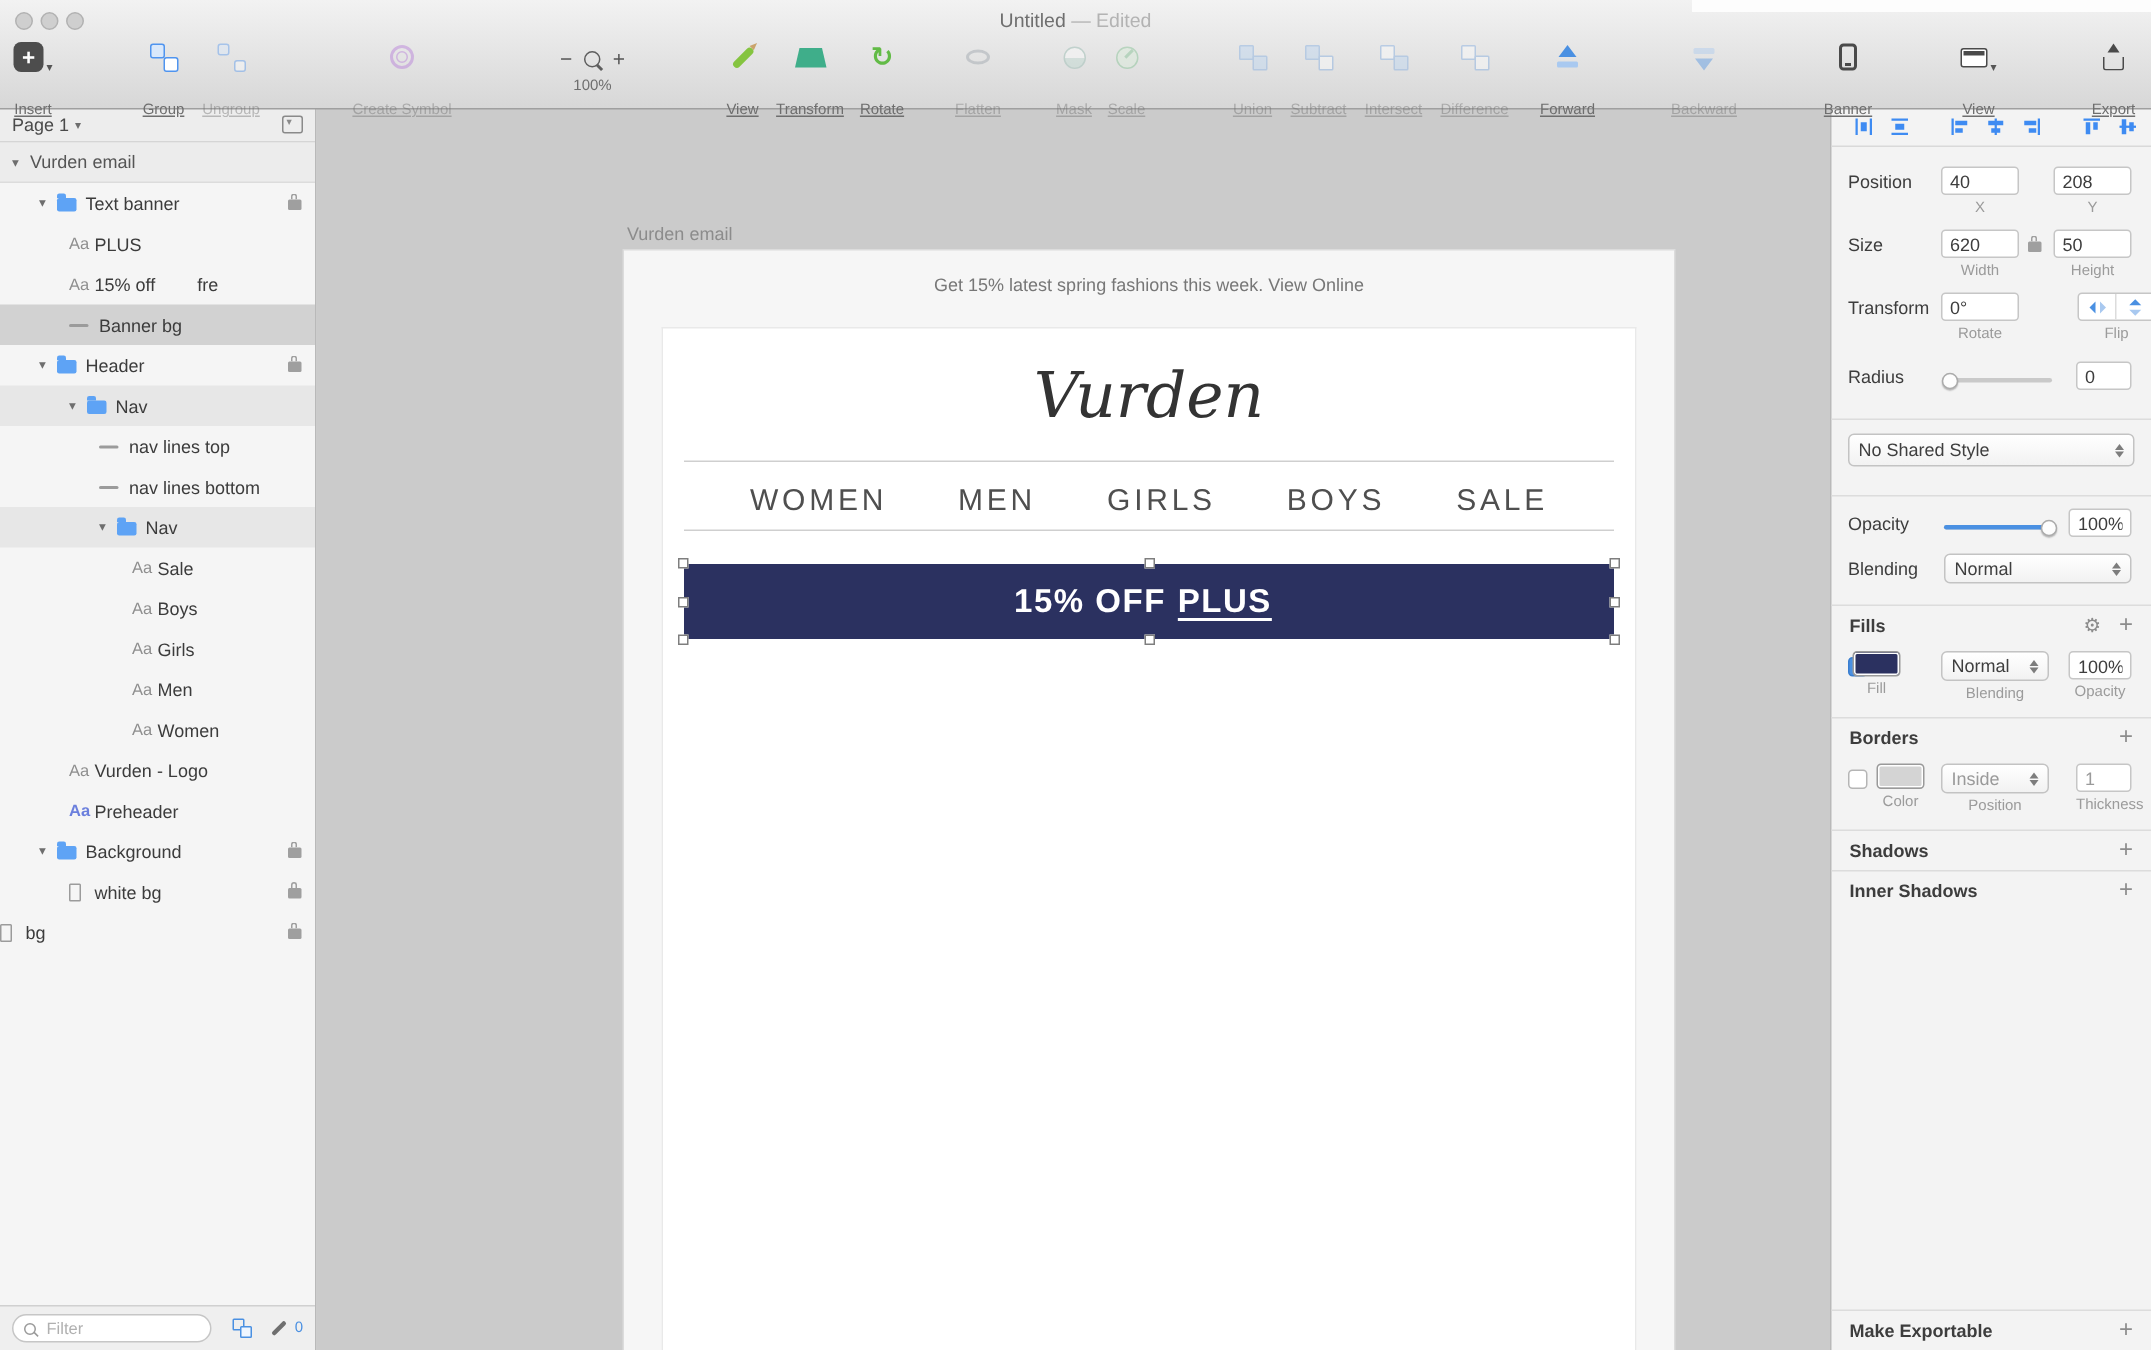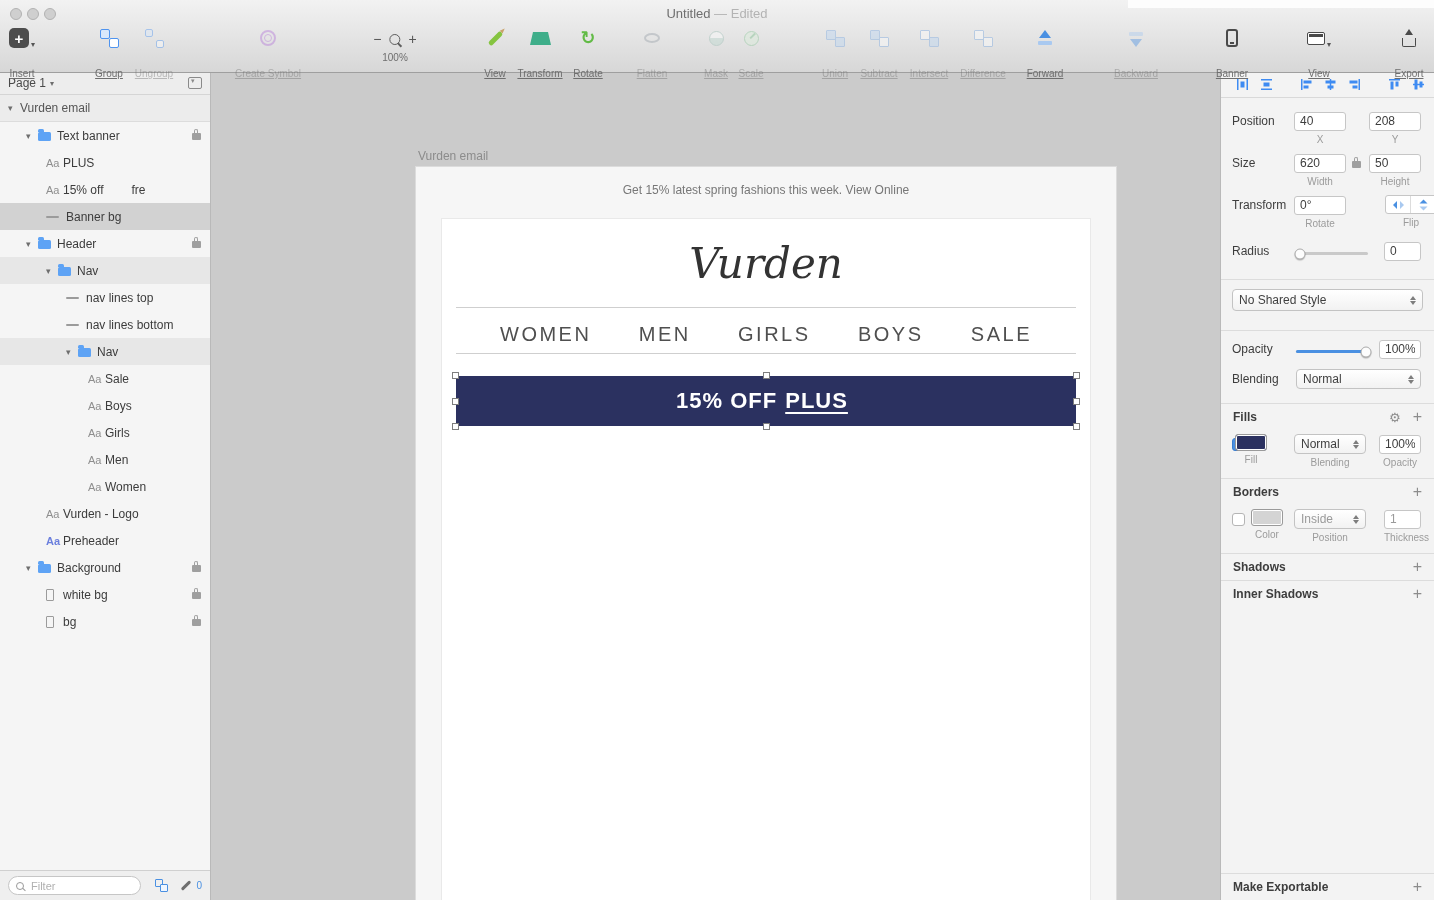--- a/index.html
+++ b/index.html
@@ -400,21 +400,21 @@
             <span class="tri">▾</span>
             <span class="ic-folder"></span>
             <span class="lname">Background</span>
             <span class="lock"></span>
           </div>
           <div class="layer-row type-rect" style="padding-left: 46px;">
             <span class="ic-rect"></span>
             <span class="lname">white bg</span>
             <span class="lock"></span>
           </div>
-          <div class="layer-row type-rect" style="padding-left: 46px;">
+          <div class="layer-row type-rect" style="">
             <span class="ic-rect"></span>
             <span class="lname">bg</span>
             <span class="lock"></span>
           </div>
         </div>
       <div class="sidebar-bottom">
         <div class="filter-box">
           <span class="mag"></span>
           <input class="filter-input" placeholder="Filter" style="">
         </div>

